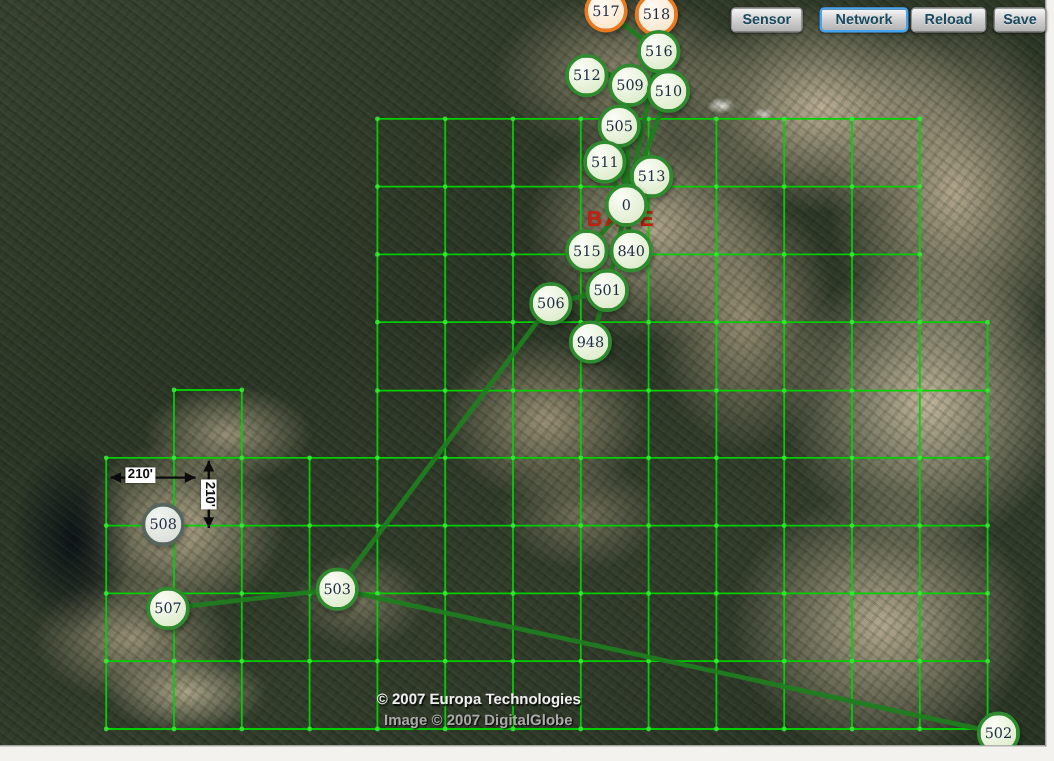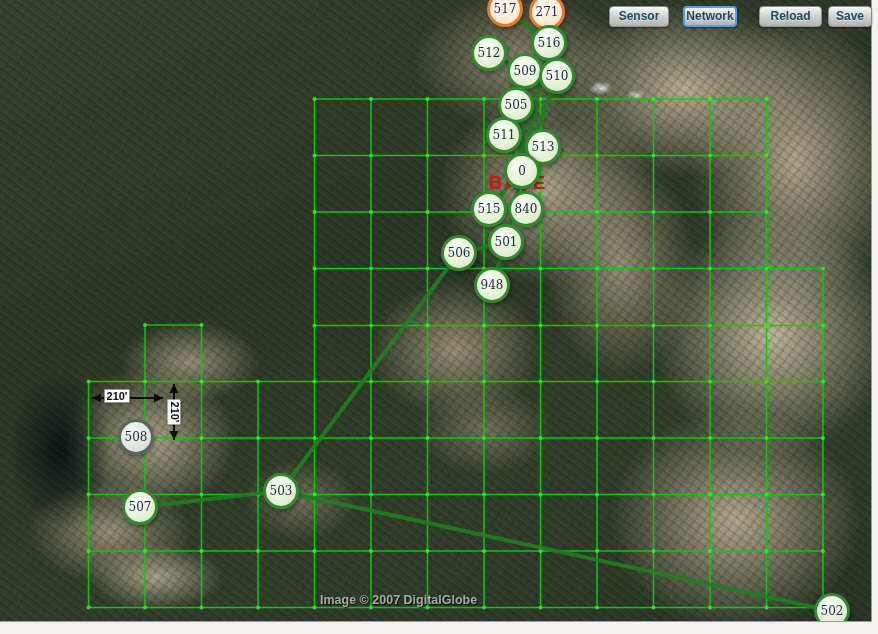--- a/index.html
+++ b/index.html
@@ -69,21 +69,21 @@
   .btn{
     position:absolute;top:6px;height:21px;box-sizing:border-box;z-index:10;
     background:linear-gradient(#f6f6f6,#d2d2d2 48%,#b3b3b3);
     border:1px solid #8e8e8e;border-radius:4px;
     color:#1a4a5e;font:bold 12px/19px "Liberation Sans",sans-serif;text-align:center;
     box-shadow:0 1px 2px rgba(0,0,0,.45);cursor:pointer;
     text-shadow:0 1px 0 rgba(255,255,255,.45);
   }
   .btn.active{border:2px solid #44a4f0;line-height:16px;}
   #btn-sensor{left:609px;width:60px;}
-  #btn-network{left:683px;width:54px;}
+  #btn-network{left:683px;width:74px;}
   #btn-reload{left:759px;width:63px;}
   #btn-save{left:828px;width:44px;}
 </style>
 </head>
 <body>
 
 <div id="stage">
 
   <div id="map">
     <svg id="overlay" width="871" height="621">
@@ -263,26 +263,26 @@
         </g>
     </svg>
 
     <div id="base-label" style="left:489px;top:183px;">BASE</div>
 
     <div id="node-layer">
         <div class="node" style="left: 505px; top: 9px; border-color: rgb(234, 122, 31); background: radial-gradient(circle at 35% 28%, rgb(255, 250, 243), rgb(250, 229, 203) 85%);">
           <span>517</span>
         </div>
         <div class="node" style="left: 547px; top: 12px; border-color: rgb(234, 122, 31); background: radial-gradient(circle at 35% 28%, rgb(255, 250, 243), rgb(250, 229, 203) 85%);">
-          <span>271</span>
+          <span>518</span>
         </div>
         <div class="node" style="left: 549px; top: 43px; border-color: rgb(46, 139, 46); background: radial-gradient(circle at 35% 28%, rgb(251, 253, 247), rgb(220, 235, 201) 85%);">
           <span>516</span>
         </div>
-        <div class="node" style="left: 489px; top: 53px; border-color: rgb(46, 139, 46); background: radial-gradient(circle at 35% 28%, rgb(251, 253, 247), rgb(220, 235, 201) 85%);">
+        <div class="node" style="left: 489px; top: 63px; border-color: rgb(46, 139, 46); background: radial-gradient(circle at 35% 28%, rgb(251, 253, 247), rgb(220, 235, 201) 85%);">
           <span>512</span>
         </div>
         <div class="node" style="left: 525px; top: 71px; border-color: rgb(46, 139, 46); background: radial-gradient(circle at 35% 28%, rgb(251, 253, 247), rgb(220, 235, 201) 85%);">
           <span>509</span>
         </div>
         <div class="node" style="left: 557px; top: 76px; border-color: rgb(46, 139, 46); background: radial-gradient(circle at 35% 28%, rgb(251, 253, 247), rgb(220, 235, 201) 85%); justify-content: center;">
           <span>510</span>
         </div>
         <div class="node" style="left: 516px; top: 105px; border-color: rgb(46, 139, 46); background: radial-gradient(circle at 35% 28%, rgb(251, 253, 247), rgb(220, 235, 201) 85%);">
           <span>505</span>
@@ -322,20 +322,21 @@
         </div>
         <div class="node" style="left: 832px; top: 611px; border-color: rgb(46, 139, 46); background: radial-gradient(circle at 35% 28%, rgb(251, 253, 247), rgb(220, 235, 201) 85%);">
           <span>502</span>
         </div>
       </div>
     <div id="dim-label-layer">
         <div class="dim-label" style="left: 117px; top: 396px;">210'</div>
         <div class="dim-label vertical" style="left: 174px; top: 412px;">210'</div>
       </div>
 
+    <div id="attr1" class="attr-line">© 2007 Europa Technologies</div>
     <div id="attr2" class="attr-line">Image © 2007 DigitalGlobe</div>
   </div>
 
   <div id="btn-sensor" class="btn">Sensor</div>
   <div id="btn-network" class="btn active">Network</div>
   <div id="btn-reload" class="btn">Reload</div>
   <div id="btn-save" class="btn">Save</div>
 
 </div>
 

